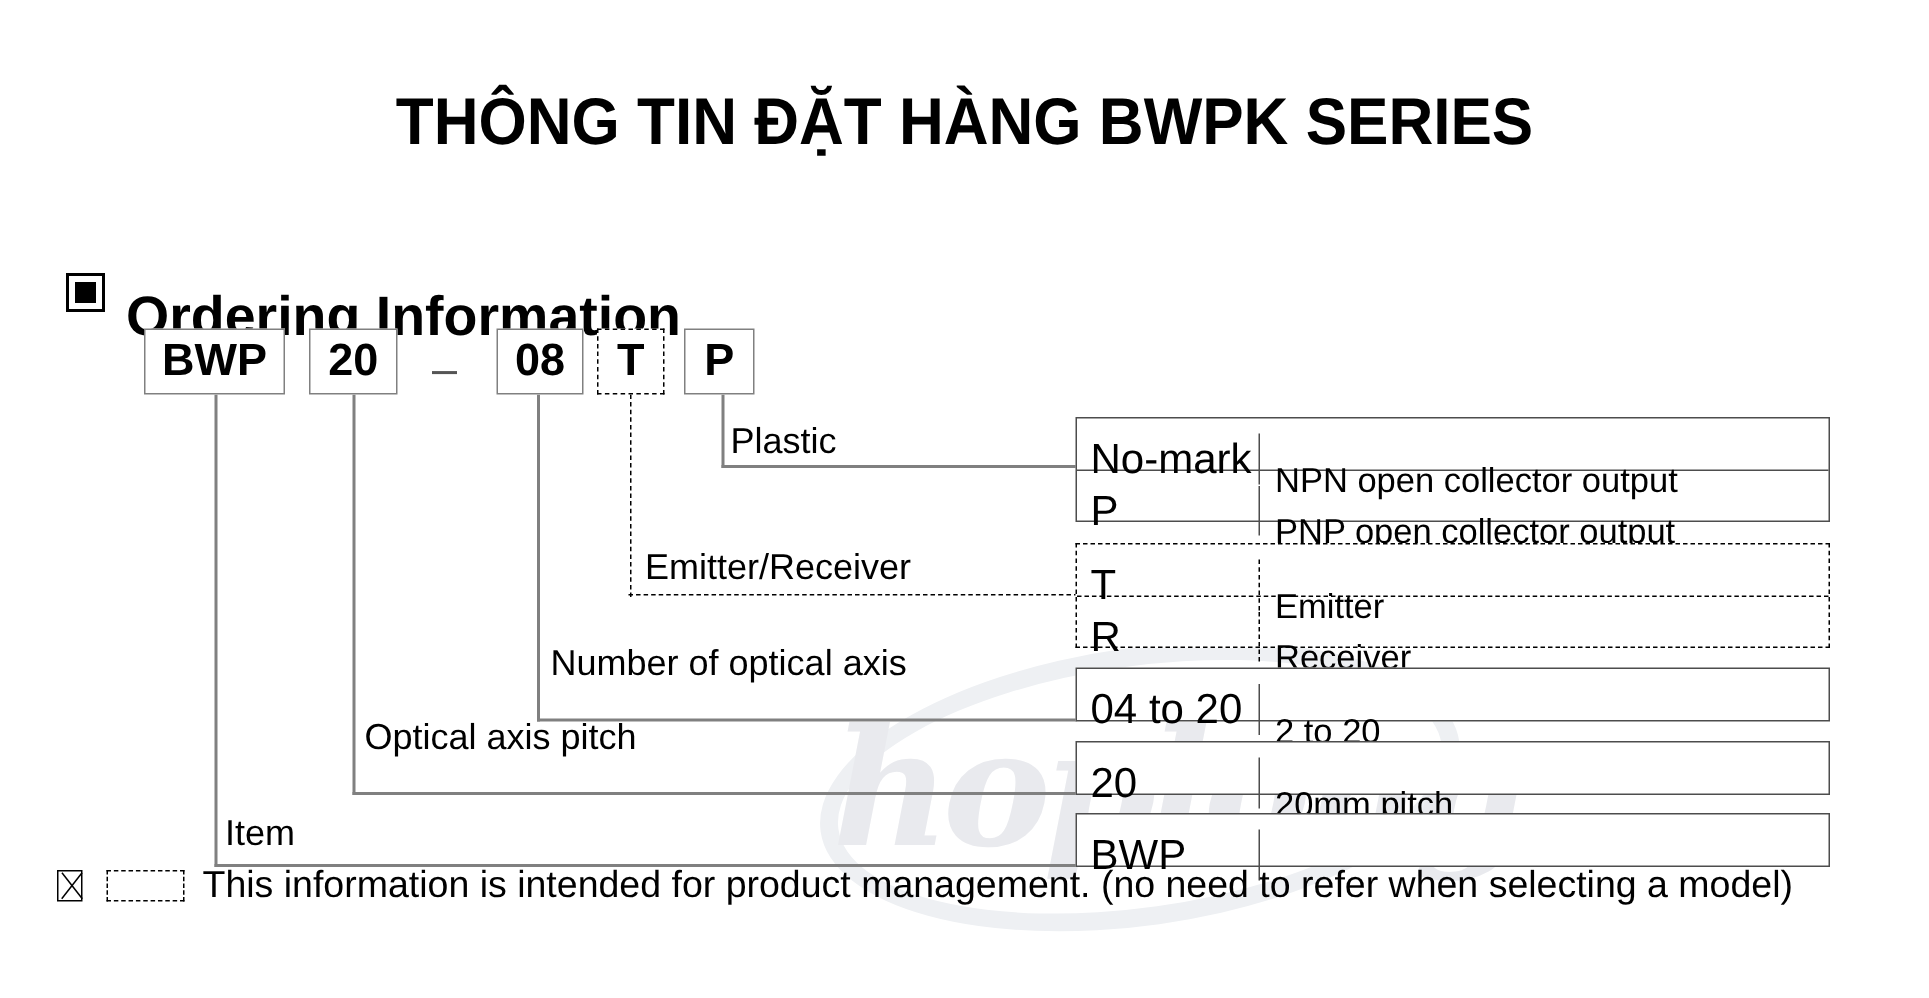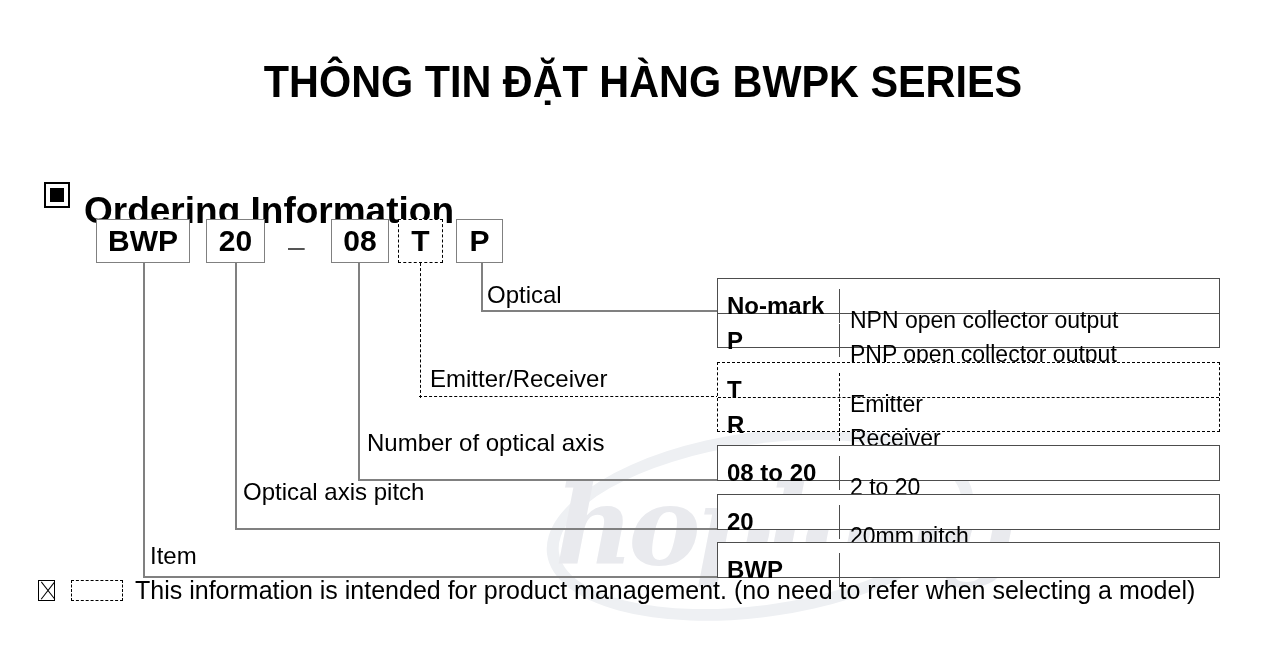--- a/index.html
+++ b/index.html
@@ -185,22 +185,22 @@
     border-top: 1.5px dashed #000;
   }
   .info-table .tcode {
     box-sizing: border-box;
     width: 122px;
     flex: 0 0 122px;
     height: 100%;
     display: flex;
     align-items: center;
     padding-left: 9px;
-    font-weight: bold;
-    font-size: 24px;
+    font-weight: normal;
+    font-size: 28px;
     border-right: 1.5px solid #4d4d4d;
     margin-top: 20px;
   }
   .info-table.dotted .tcode {
     border-right: 1.5px dashed #000;
   }
   .info-table .tdesc {
     box-sizing: border-box;
     height: 100%;
     display: flex;
@@ -289,21 +289,21 @@
 
   <div class="vline" style="left:358px; top:263px; height:218px;"></div>
   <div class="hline" style="left:358px; top:479px; width:360px;"></div>
 
   <div class="vline" style="left:235px; top:263px; height:267px;"></div>
   <div class="hline" style="left:235px; top:528px; width:483px;"></div>
 
   <div class="vline" style="left:143px; top:263px; height:315px;"></div>
   <div class="hline" style="left:143px; top:576px; width:575px;"></div>
 
-  <div class="leader-label" style="left:487px; top:283px;">Optical</div>
+  <div class="leader-label" style="left:487px; top:283px;">Plastic</div>
   <div class="leader-label" style="left:367px; top:431px;">Number of optical axis</div>
   <div class="leader-label" style="left:430px; top:367px;">Emitter/Receiver</div>
   <div class="leader-label" style="left:243px; top:480px;">Optical axis pitch</div>
   <div class="leader-label" style="left:150px; top:544px;">Item</div>
 
   <div class="info-table" style="left:717px; top:278px; width:503px;">
     <div class="trow">
       <div class="tcode">No-mark</div>
       <div class="tdesc">NPN open collector output</div>
     </div>
@@ -319,21 +319,21 @@
       <div class="tdesc">Emitter</div>
     </div>
     <div class="trow">
       <div class="tcode">R</div>
       <div class="tdesc">Receiver</div>
     </div>
   </div>
 
   <div class="info-table" style="left:717px; top:445px; width:503px;">
     <div class="trow">
-      <div class="tcode">08 to 20</div>
+      <div class="tcode">04 to 20</div>
       <div class="tdesc">2 to 20</div>
     </div>
   </div>
 
   <div class="info-table" style="left:717px; top:494px; width:503px;">
     <div class="trow">
       <div class="tcode">20</div>
       <div class="tdesc">20mm pitch</div>
     </div>
   </div>

